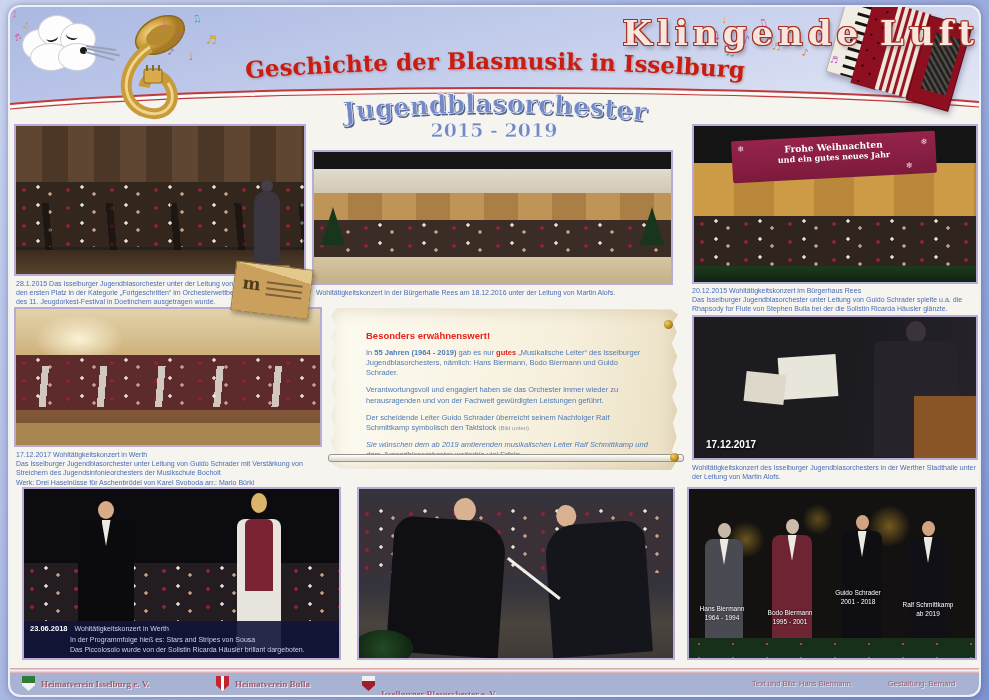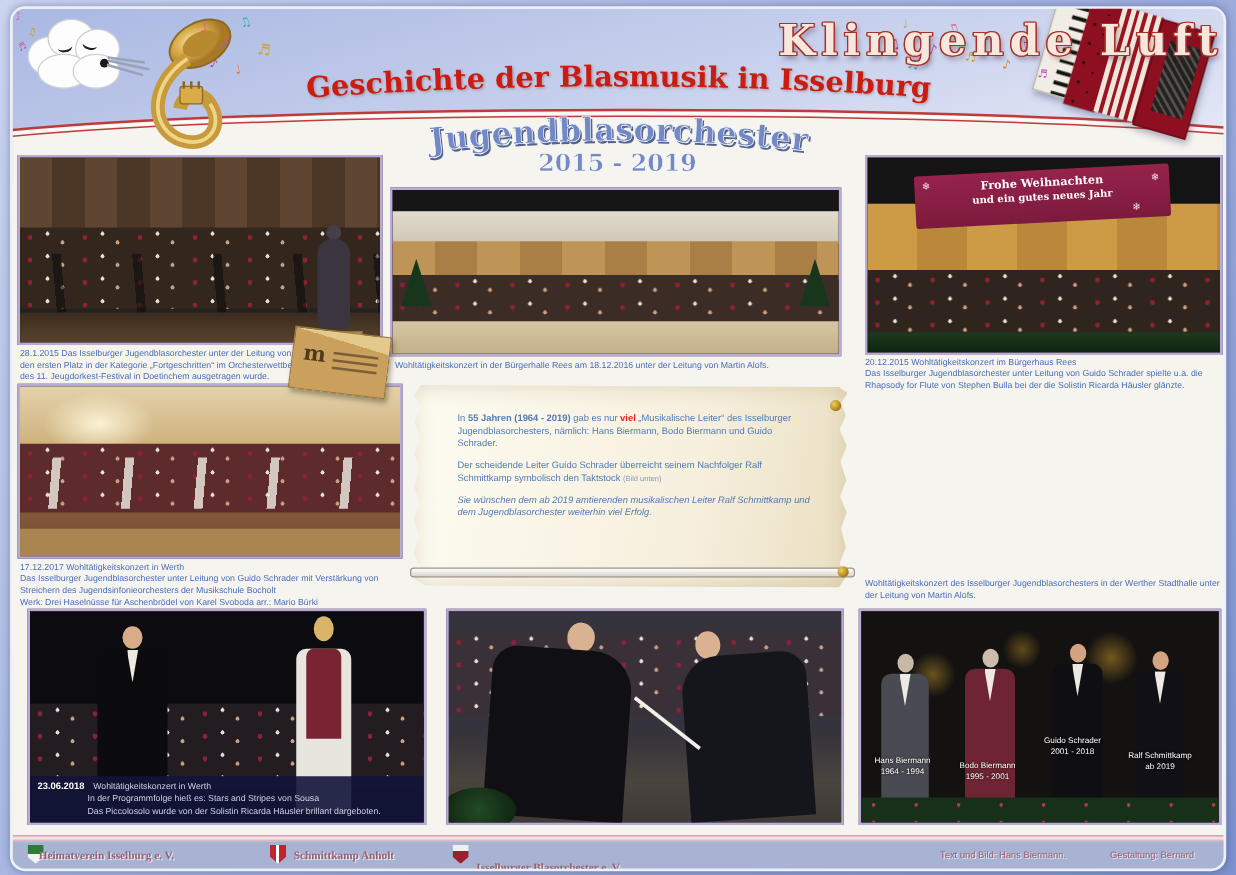--- a/index.html
+++ b/index.html
@@ -255,28 +255,41 @@
     <div class="ly sheets" style="top:42%;height:30%;"></div>
     <div class="ly" style="bottom:0;height:16%;background:#a8854f;"></div>
   </div>
   <div class="cap" style="left:6px;top:443px;width:308px;">
     <div>17.12.2017 Wohltätigkeitskonzert in Werth</div>
     <div>Das Isselburger Jugendblasorchester unter Leitung von Guido Schrader mit Verstärkung von Streichern des Jugendsinfonieorchesters der Musikschule Bocholt</div>
     <div>Werk: Drei Haselnüsse für Aschenbrödel von Karel Svoboda arr.: Mario Bürki</div>
   </div>
 
   <div class="scroll">
-    <div class="sp"><span>In </span><b>55 Jahren (1964 - 2019)</b><span> gab es nur </span><b class="rd">viel</b><span> „Musikalische Leiter“ des Isselburger Jugendblasorchesters, nämlich: Hans Biermann, Bodo Biermann und Guido Schrader.</span></div>
+    <h3>Besonders erwähnenswert!</h3>
+    <div class="sp"><span>In </span><b>55 Jahren (1964 - 2019)</b><span> gab es nur </span><b class="rd">gutes</b><span> „Musikalische Leiter“ des Isselburger Jugendblasorchesters, nämlich: Hans Biermann, Bodo Biermann und Guido Schrader.</span></div>
+    <div class="sp">Verantwortungsvoll und engagiert haben sie das Orchester immer wieder zu herausragenden und von der Fachwelt gewürdigten Leistungen geführt.</div>
     <div class="sp"><span>Der scheidende Leiter Guido Schrader überreicht seinem Nachfolger Ralf Schmittkamp symbolisch den Taktstock </span><span class="small-note">(Bild unten)</span></div>
     <div class="sp it">Sie wünschen dem ab 2019 amtierenden musikalischen Leiter Ralf Schmittkamp und dem Jugendblasorchester weiterhin viel Erfolg.</div>
   </div>
   <div class="rod"></div>
   <div class="pin" style="left:654px;top:313px;"></div>
   <div class="pin" style="left:660px;top:446px;"></div>
 
+  <div class="photo" style="left:682px;top:308px;width:286px;height:145px;">
+    <div class="ly" style="top:0;height:100%;background:linear-gradient(100deg,#1c1b20 0 55%,#26242a 100%);"></div>
+    <div style="position:absolute;left:30%;top:28%;width:58px;height:42px;background:#e8e6da;transform:rotate(-4deg);"></div>
+    <div style="position:absolute;left:18%;top:40%;width:40px;height:30px;background:#ddd8ca;transform:rotate(6deg);"></div>
+    <div class="fig" style="right:14px;top:4px;width:92px;height:141px;">
+      <div class="fhead" style="width:20px;height:22px;background:#3a343a;"></div>
+      <div class="fbody" style="width:84px;height:116px;background:#26232b;"></div>
+    </div>
+    <div style="position:absolute;right:0;bottom:0;width:22%;height:44%;background:#8a5526;"></div>
+    <div class="ovl-date">17.12.2017</div>
+  </div>
   <div class="cap" style="left:682px;top:456px;width:284px;">Wohltätigkeitskonzert des Isselburger Jugendblasorchesters in der Werther Stadthalle unter der Leitung von Martin Alofs.</div>
 
   <div class="photo" style="left:12px;top:480px;width:319px;height:173px;">
     <div class="ly" style="top:0;height:100%;background:linear-gradient(180deg,#0c0c10 0 46%,#221c20 72%,#171318 100%);"></div>
     <div class="ly dots-band" style="top:44%;height:34%;background-color:#231c20;"></div>
     <div class="fig" style="left:52px;top:12px;width:60px;height:150px;">
       <div class="fhead" style="width:16px;height:18px;background:#d8ac86;"></div>
       <div class="fbody" style="width:56px;height:122px;background:#0b0b0e;">
         <div class="shirt"></div>
       </div>
@@ -357,23 +370,23 @@
   <div class="trophy">
     <div class="tm">m</div>
     <div class="tl" style="top:16px;"></div>
     <div class="tl" style="top:22px;"></div>
     <div class="tl" style="top:28px;"></div>
   </div>
 
   <div class="sep"></div>
   <div class="footer">
     <span class="shield s1" style="left:12px;"></span>
-    <span class="org" style="left:21px;">Heimatverein Isselburg e. V.</span>
+    <span class="org" style="left:31px;">Heimatverein Isselburg e. V.</span>
     <span class="shield s2" style="left:206px;"></span>
-    <span class="org" style="left:225px;">Schmittkamp Anholt</span>
+    <span class="org" style="left:225px;">Heimatverein Bulla</span>
     <span class="shield s3" style="left:352px;"></span>
     <span class="org" style="left:371px;margin-top:10px;">Isselburger Blasorchester e. V.</span>
     <span class="credit" style="left:742px;">Text und Bild: Hans Biermann.</span>
     <span class="credit" style="left:878px;">Gestaltung: Bernard Sundag</span>
   </div>
 
  </div>
 </div>
 
 </body></html>

